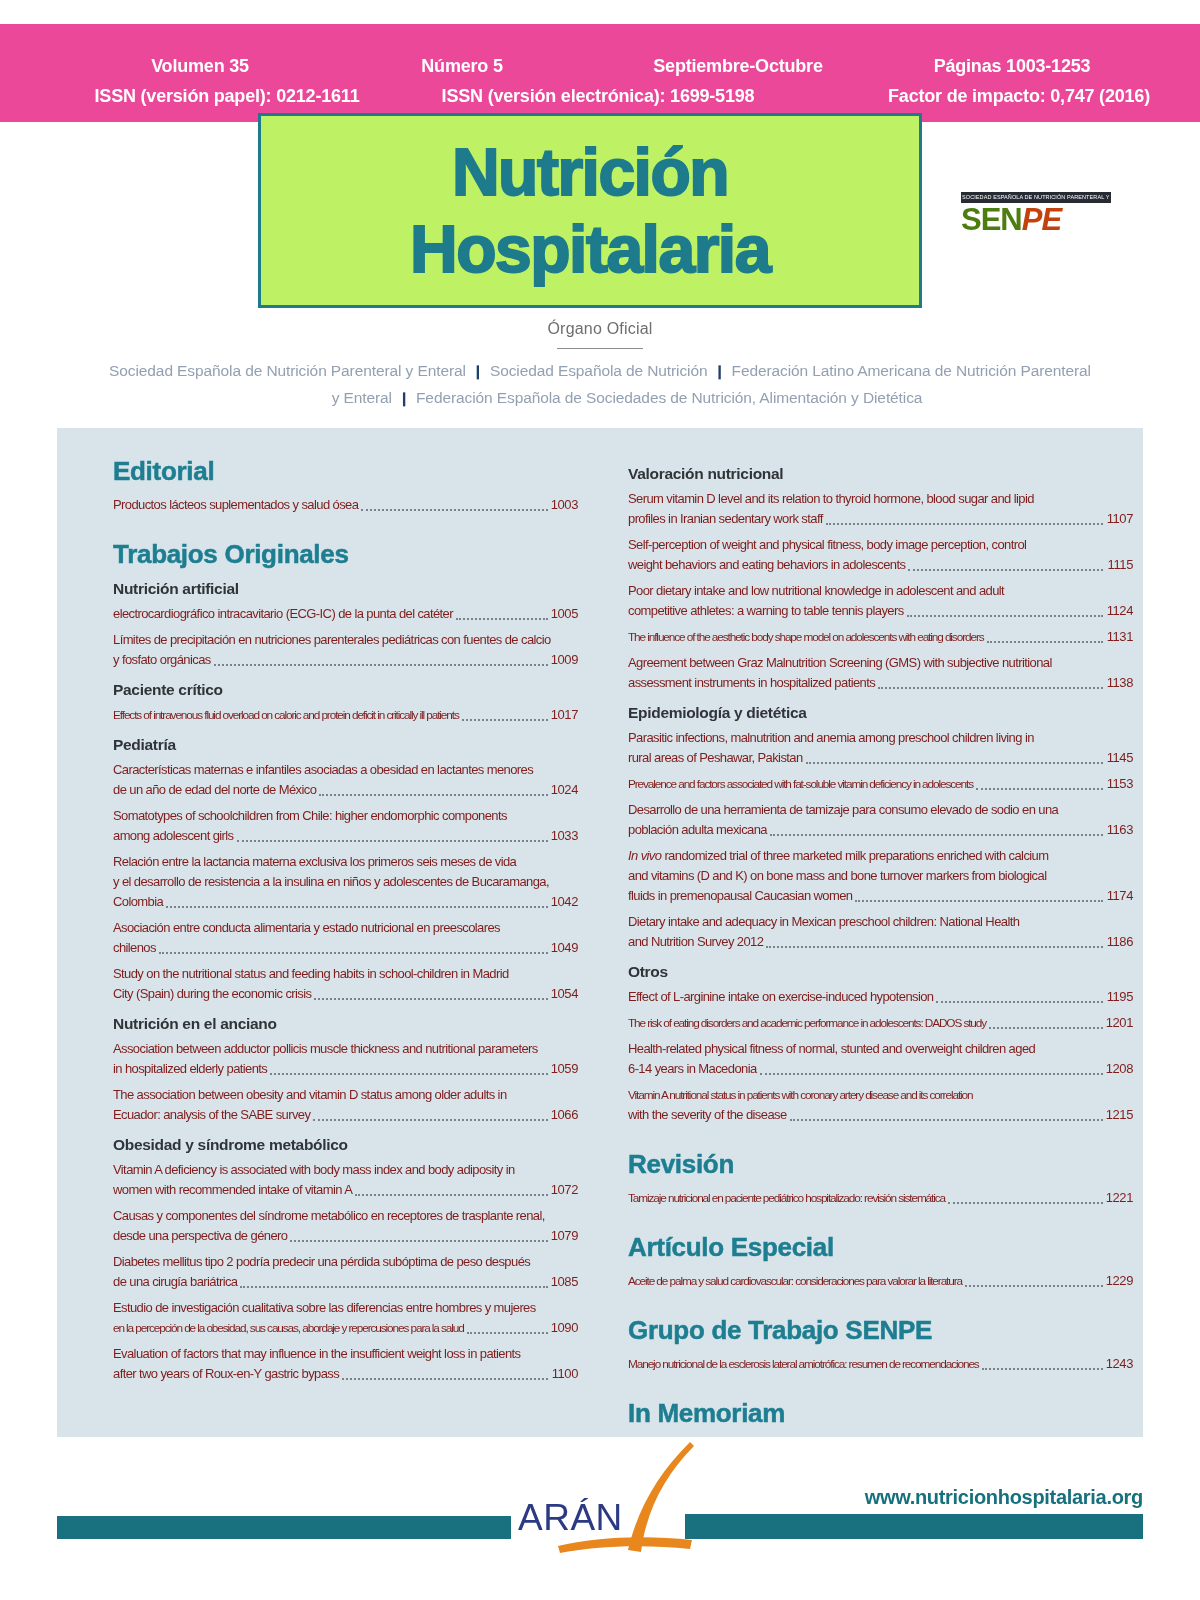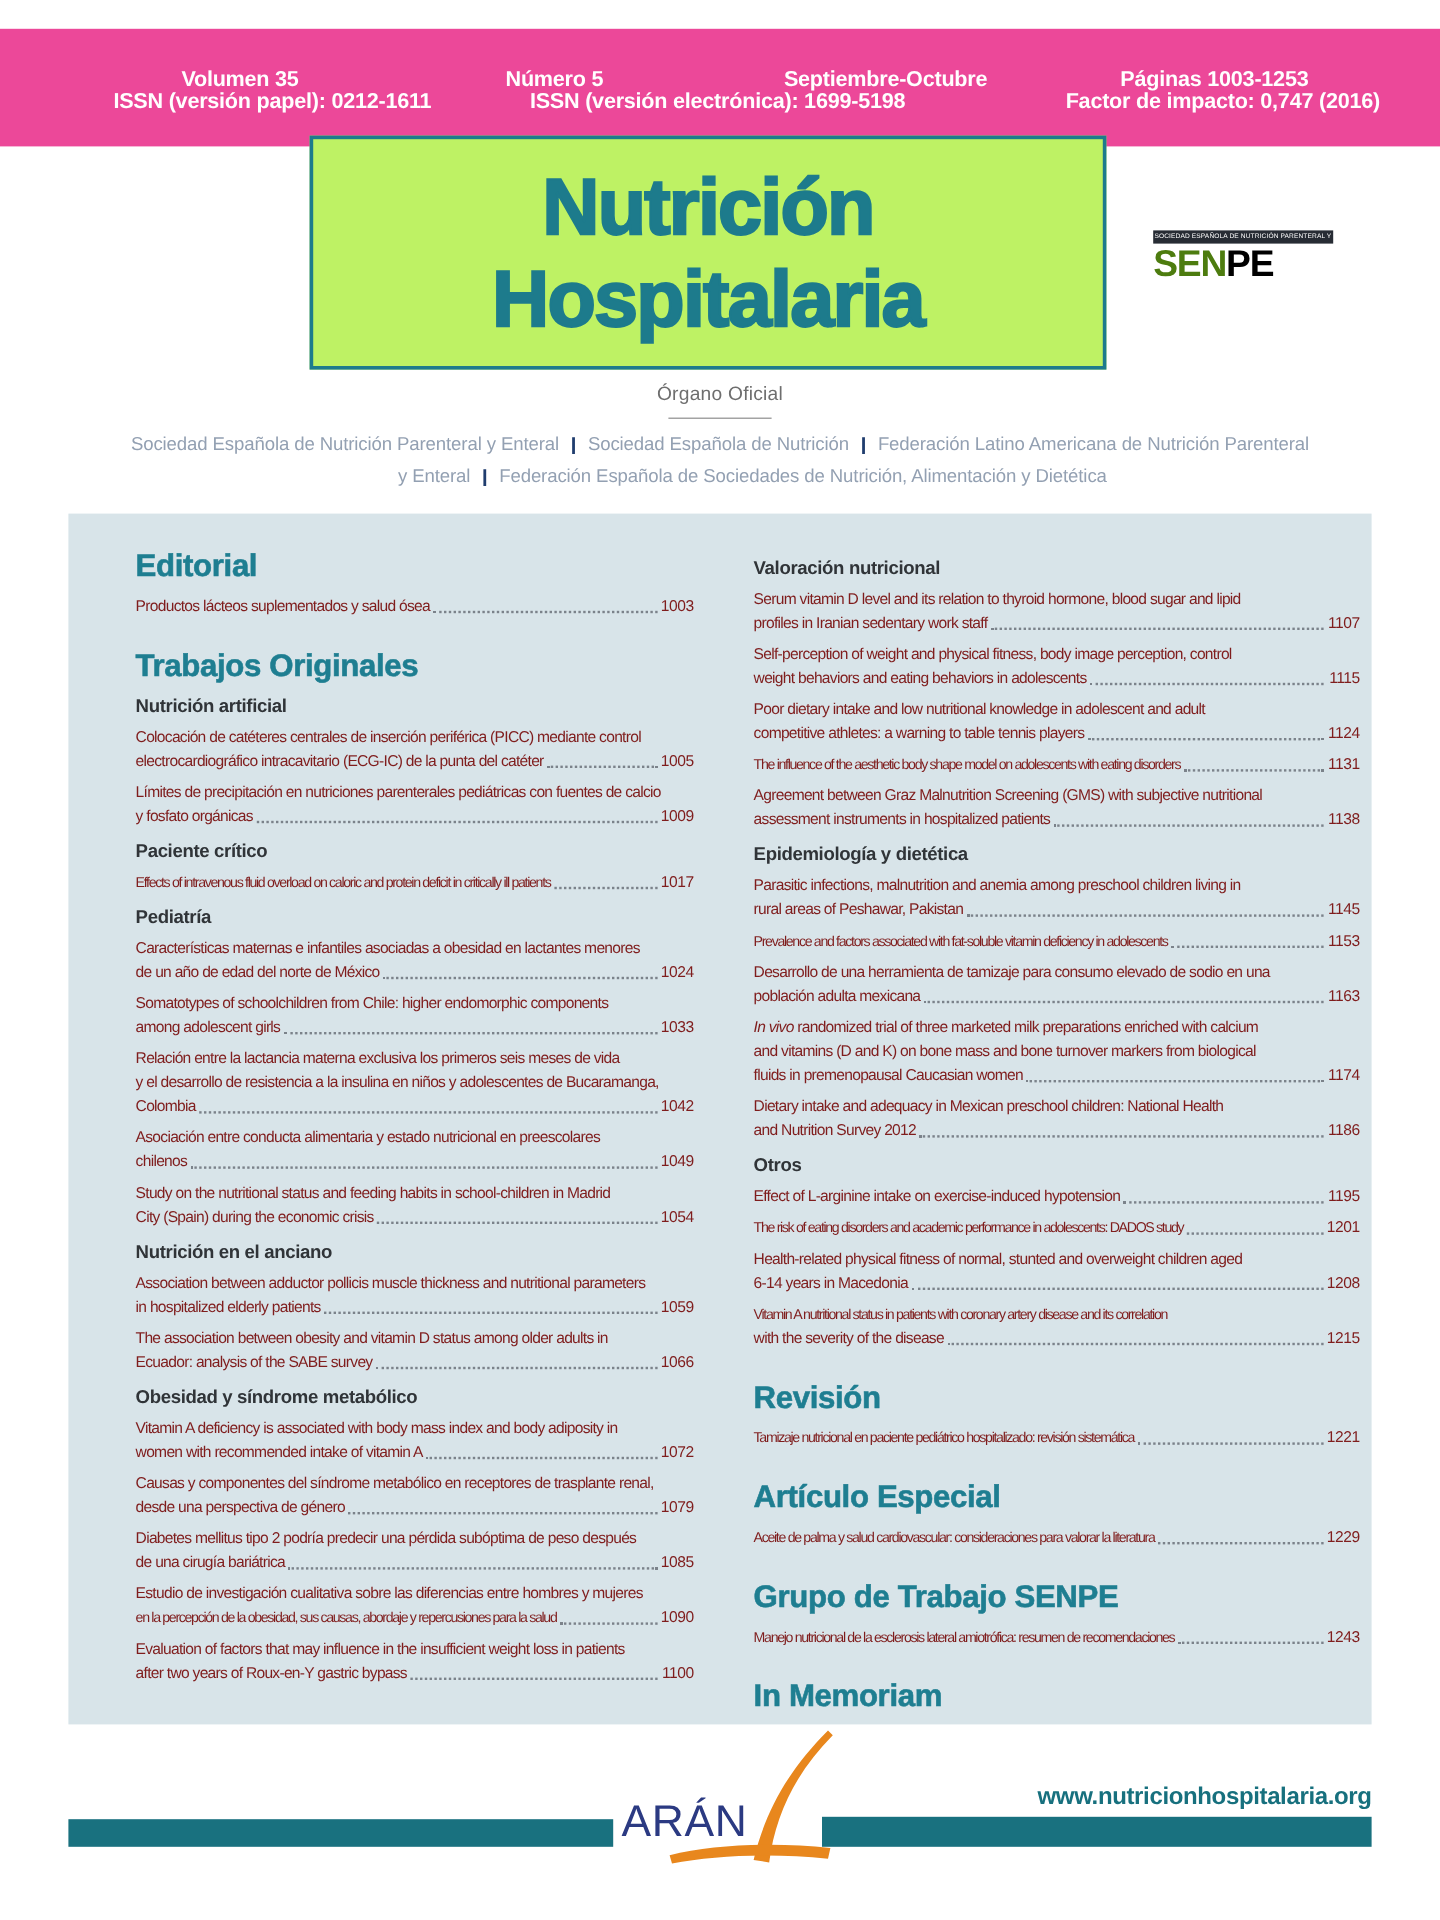--- a/index.html
+++ b/index.html
@@ -2,35 +2,35 @@
 <html><head>
 <meta charset="utf-8">
 <style>
   html,body{margin:0;padding:0;background:#ffffff;}
   body{width:1200px;height:1600px;position:relative;font-family:"Liberation Sans",sans-serif;overflow:hidden;}
 
   
   .topbar{position:absolute;left:0;top:0;width:1200px;height:98px;background:#ec4899;margin-top:24px;}
   .topbar span{position:absolute;transform:translateX(-50%);color:#fff;font-weight:bold;
     font-size:18px;white-space:nowrap;letter-spacing:-0.2px;}
-  .r1{top:32px;} .r2{top:50px;text-align:center;}
+  .r1{top:32px;} .r2{top:62px;text-align:center;}
 
   
   .titlebox{position:absolute;left:258px;top:113px;width:664px;height:195px;background:#bef264;
     border:3px solid #1d7b8c;box-sizing:border-box;display:flex;flex-direction:column;
     justify-content:center;align-items:center;}
   .title-line{font-size:66px;font-weight:bold;color:#1d7b8c;-webkit-text-stroke:2px #1d7b8c;
     letter-spacing:-1.5px;line-height:77px;}
 
   .senpe{position:absolute;left:961px;top:192px;width:150px;}
   .senpe-top{background:#272c34;color:#fff;font-size:5.5px;line-height:7px;text-align:center;
     padding:2px 1px;white-space:nowrap;overflow:hidden;letter-spacing:0.1px;}
   .senpe-word{font-size:31px;font-weight:bold;line-height:32px;letter-spacing:-1px;margin-top:1px;}
   .sen{color:#4d7c0f;text-shadow:0 0 1px #ffffff;}
-  .pe{color:#000000;}
+  .pe{color:#c2410c;font-style:italic;}
 
   .organo{position:absolute;top:320px;left:0;width:1200px;text-align:center;font-size:16px;
     color:#6e6e6e;letter-spacing:0.2px;}
   .organo-rule{position:absolute;top:348px;left:557px;width:86px;border-top:1px solid #8d8d8d;}
   .societies{position:absolute;left:0;width:1200px;text-align:center;font-size:15.5px;
     color:#93a0b2;letter-spacing:-0.1px;}
   #soc1{top:362px;} #soc2{top:389px;padding-left:27px;}
   .sep{color:#203d6e;font-size:14px;padding:0 2px;}
 
   
@@ -94,21 +94,20 @@
       <div class="entry">
         <div class="last">
           <span class="lt">Productos lácteos suplementados y salud ósea</span>
           <span class="leader"></span>
           <span class="pg">1003</span>
         </div>
       </div>
       <div class="sec">Trabajos Originales</div>
       <div class="sub">Nutrición artificial</div>
       <div class="entry">
-        <div class="line">Colocación de catéteres centrales de inserción periférica (PICC) mediante control</div>
         <div class="last">
           <span class="lt">electrocardiográfico intracavitario (ECG-IC) de la punta del catéter</span>
           <span class="leader"></span>
           <span class="pg">1005</span>
         </div>
       </div>
       <div class="entry">
         <div class="line">Límites de precipitación en nutriciones parenterales pediátricas con fuentes de calcio</div>
         <div class="last">
           <span class="lt">y fosfato orgánicas</span>

